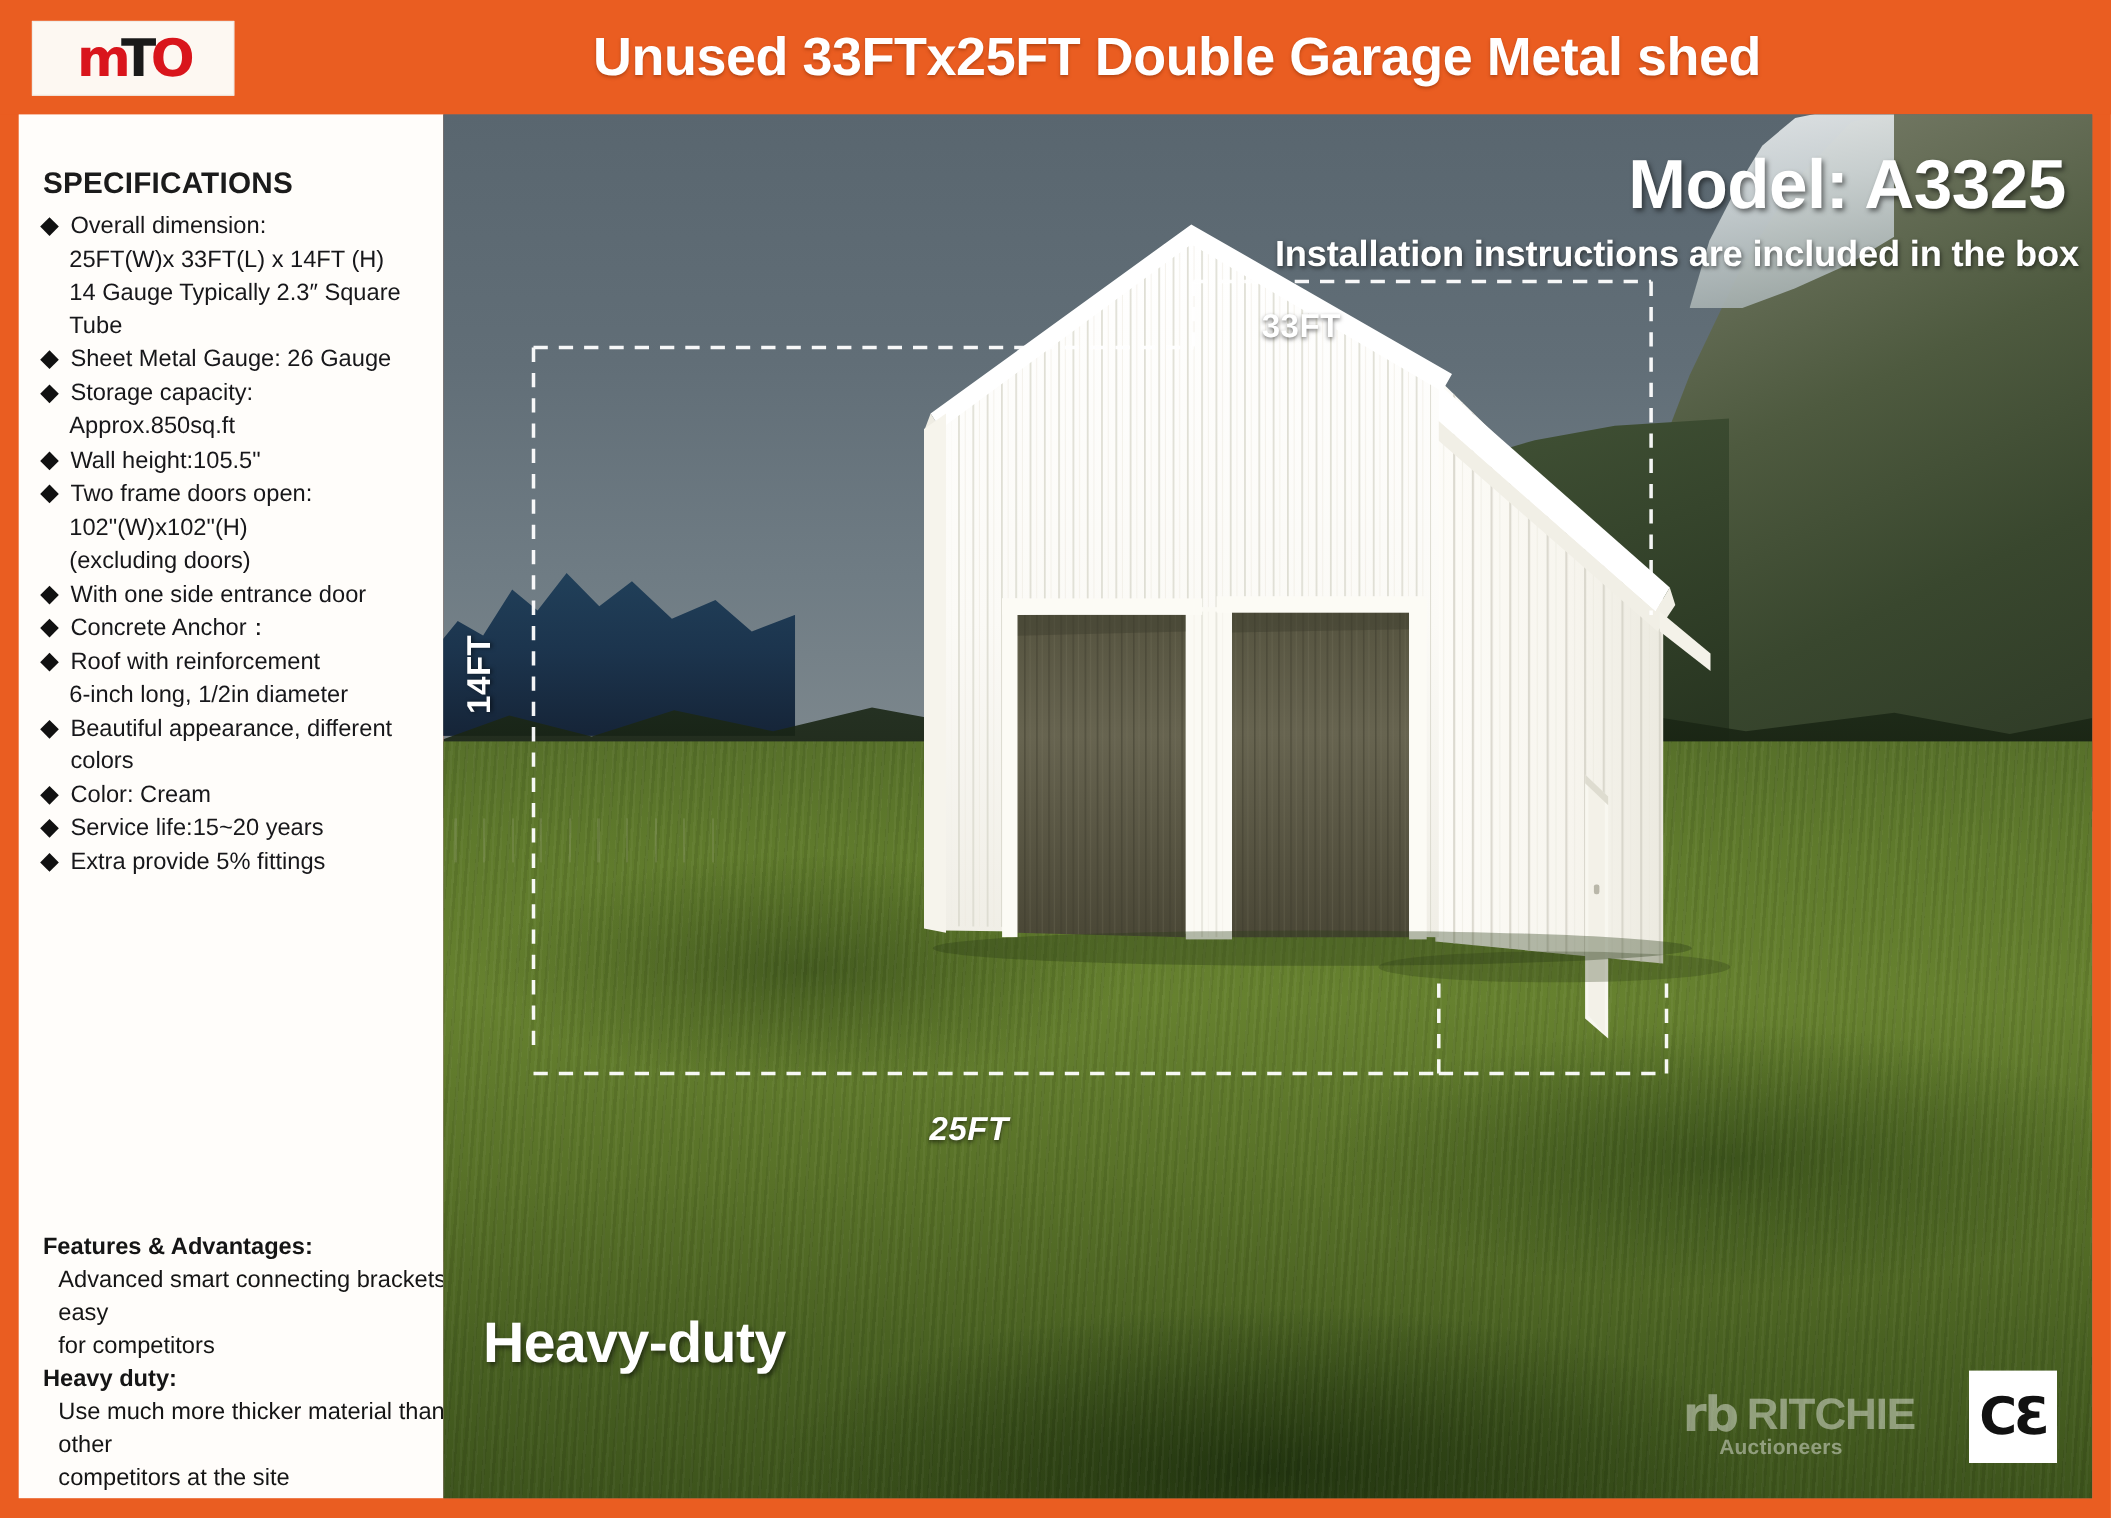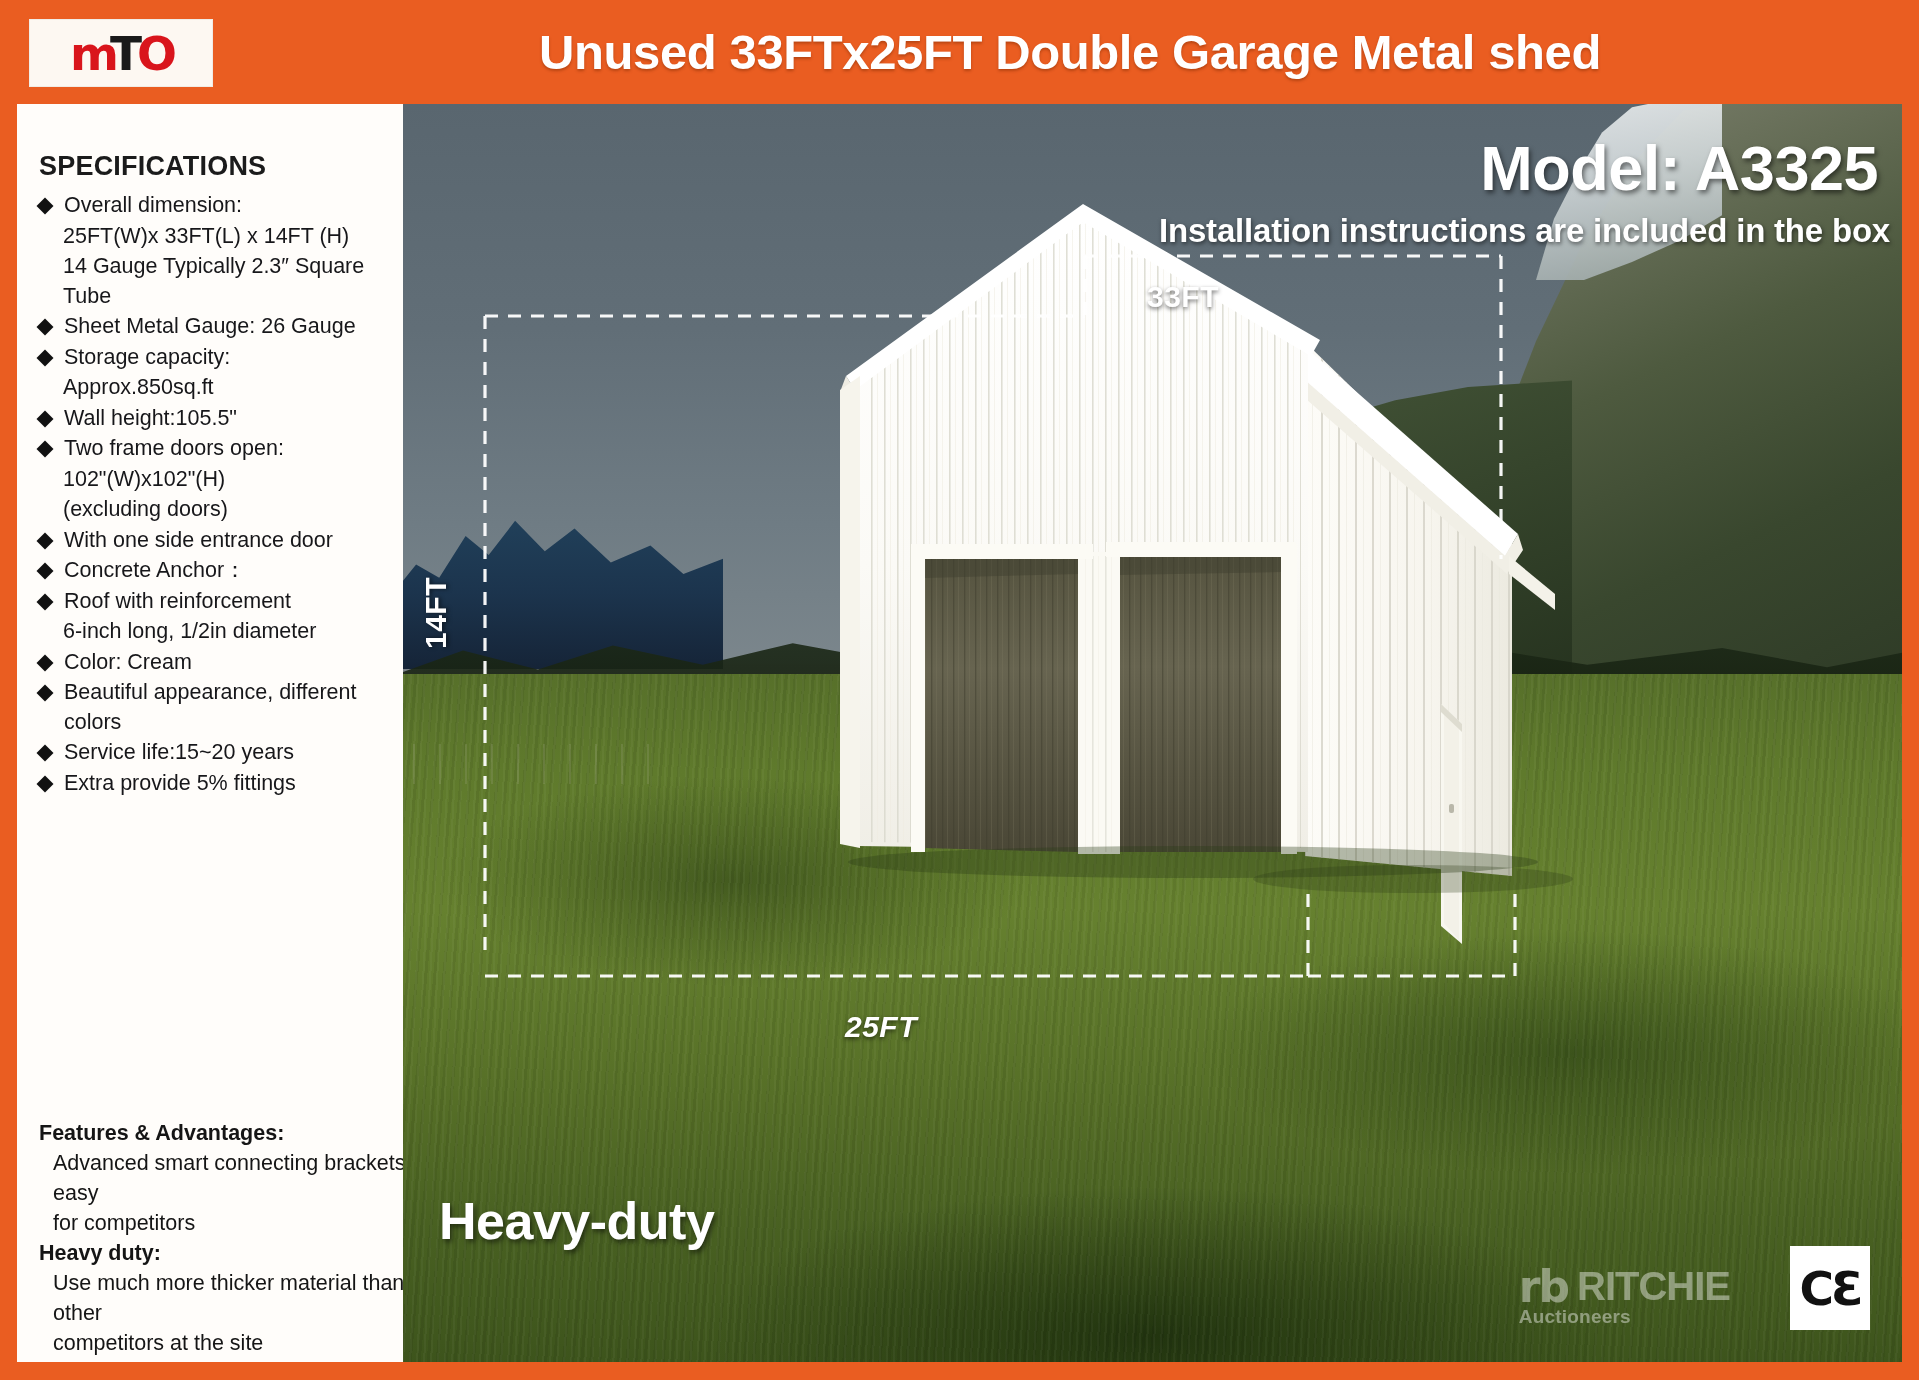--- a/index.html
+++ b/index.html
@@ -153,22 +153,22 @@
     text-shadow:1px 2px 4px rgba(0,0,0,.55);
   }
   #heavy-duty{
     position:absolute;left:36px;bottom:111px;
     color:#ffffff;font-weight:bold;font-size:52px;letter-spacing:-.5px;
     text-shadow:2px 3px 5px rgba(0,0,0,.5);
   }
 
   
   #watermark{
-    position:absolute;right:172px;bottom:34px;
-    display:flex;flex-direction:column;align-items:flex-start;
+    position:absolute;right:161px;bottom:34px;
+    display:flex;flex-direction:column;align-items:flex-end;
     opacity:.42;color:#ffffff;
   }
   #wm-row{display:flex;align-items:center;gap:9px;}
   #wm-rb{
     font-weight:bold;font-size:44px;line-height:40px;letter-spacing:-2px;
     font-family:"DejaVu Sans",sans-serif;
   }
   #wm-name{font-weight:bold;font-size:40px;letter-spacing:-1px;}
   #wm-sub{font-size:19px;font-weight:bold;margin-right:66px;margin-top:-3px;letter-spacing:.2px;}
   #ce-badge{
@@ -239,26 +239,26 @@
     </div>
 
     <div class="spec-item">
       <span class="dia"></span>
       <span>Roof with reinforcement</span>
     </div>
     <div class="spec-sub">6-inch long, 1/2in diameter</div>
 
     <div class="spec-item">
       <span class="dia"></span>
+      <span>Beautiful appearance, different colors</span>
+    </div>
+
+    <div class="spec-item">
+      <span class="dia"></span>
       <span>Color: Cream</span>
-    </div>
-
-    <div class="spec-item">
-      <span class="dia"></span>
-      <span>Beautiful appearance, different colors</span>
     </div>
 
     <div class="spec-item">
       <span class="dia"></span>
       <span>Service life:15~20 years</span>
     </div>
 
     <div class="spec-item">
       <span class="dia"></span>
       <span>Extra provide 5% fittings</span>

